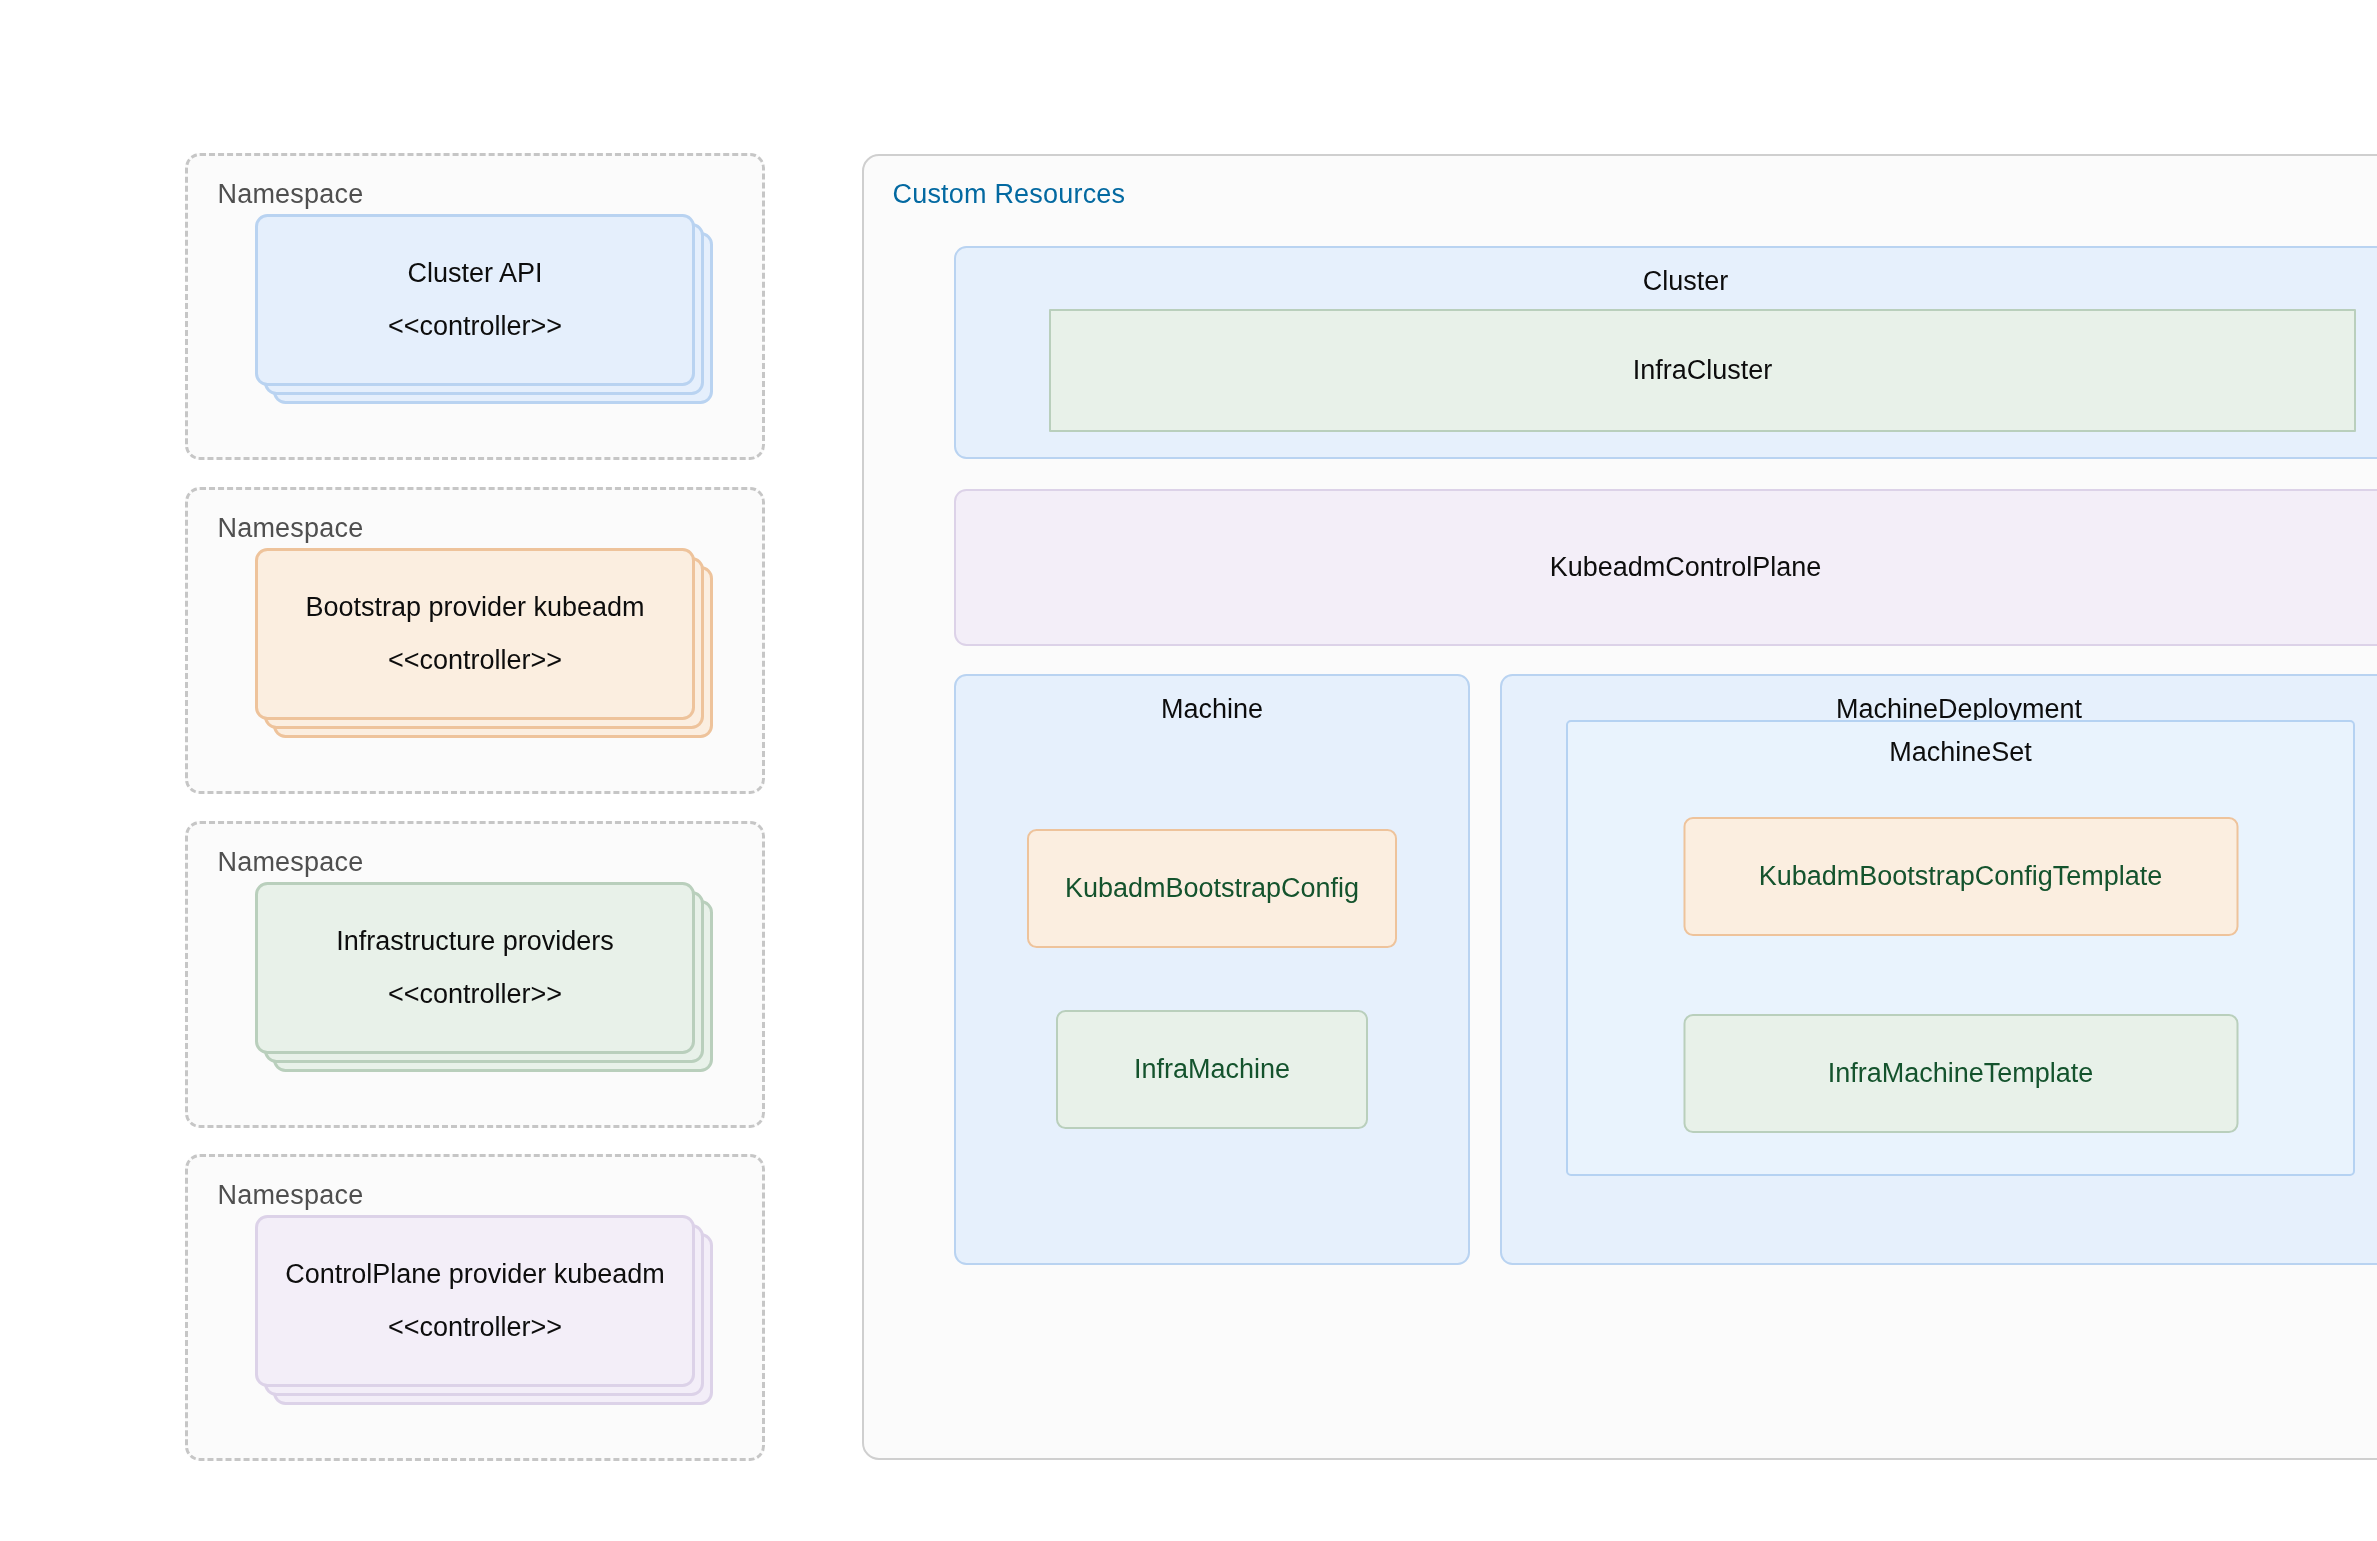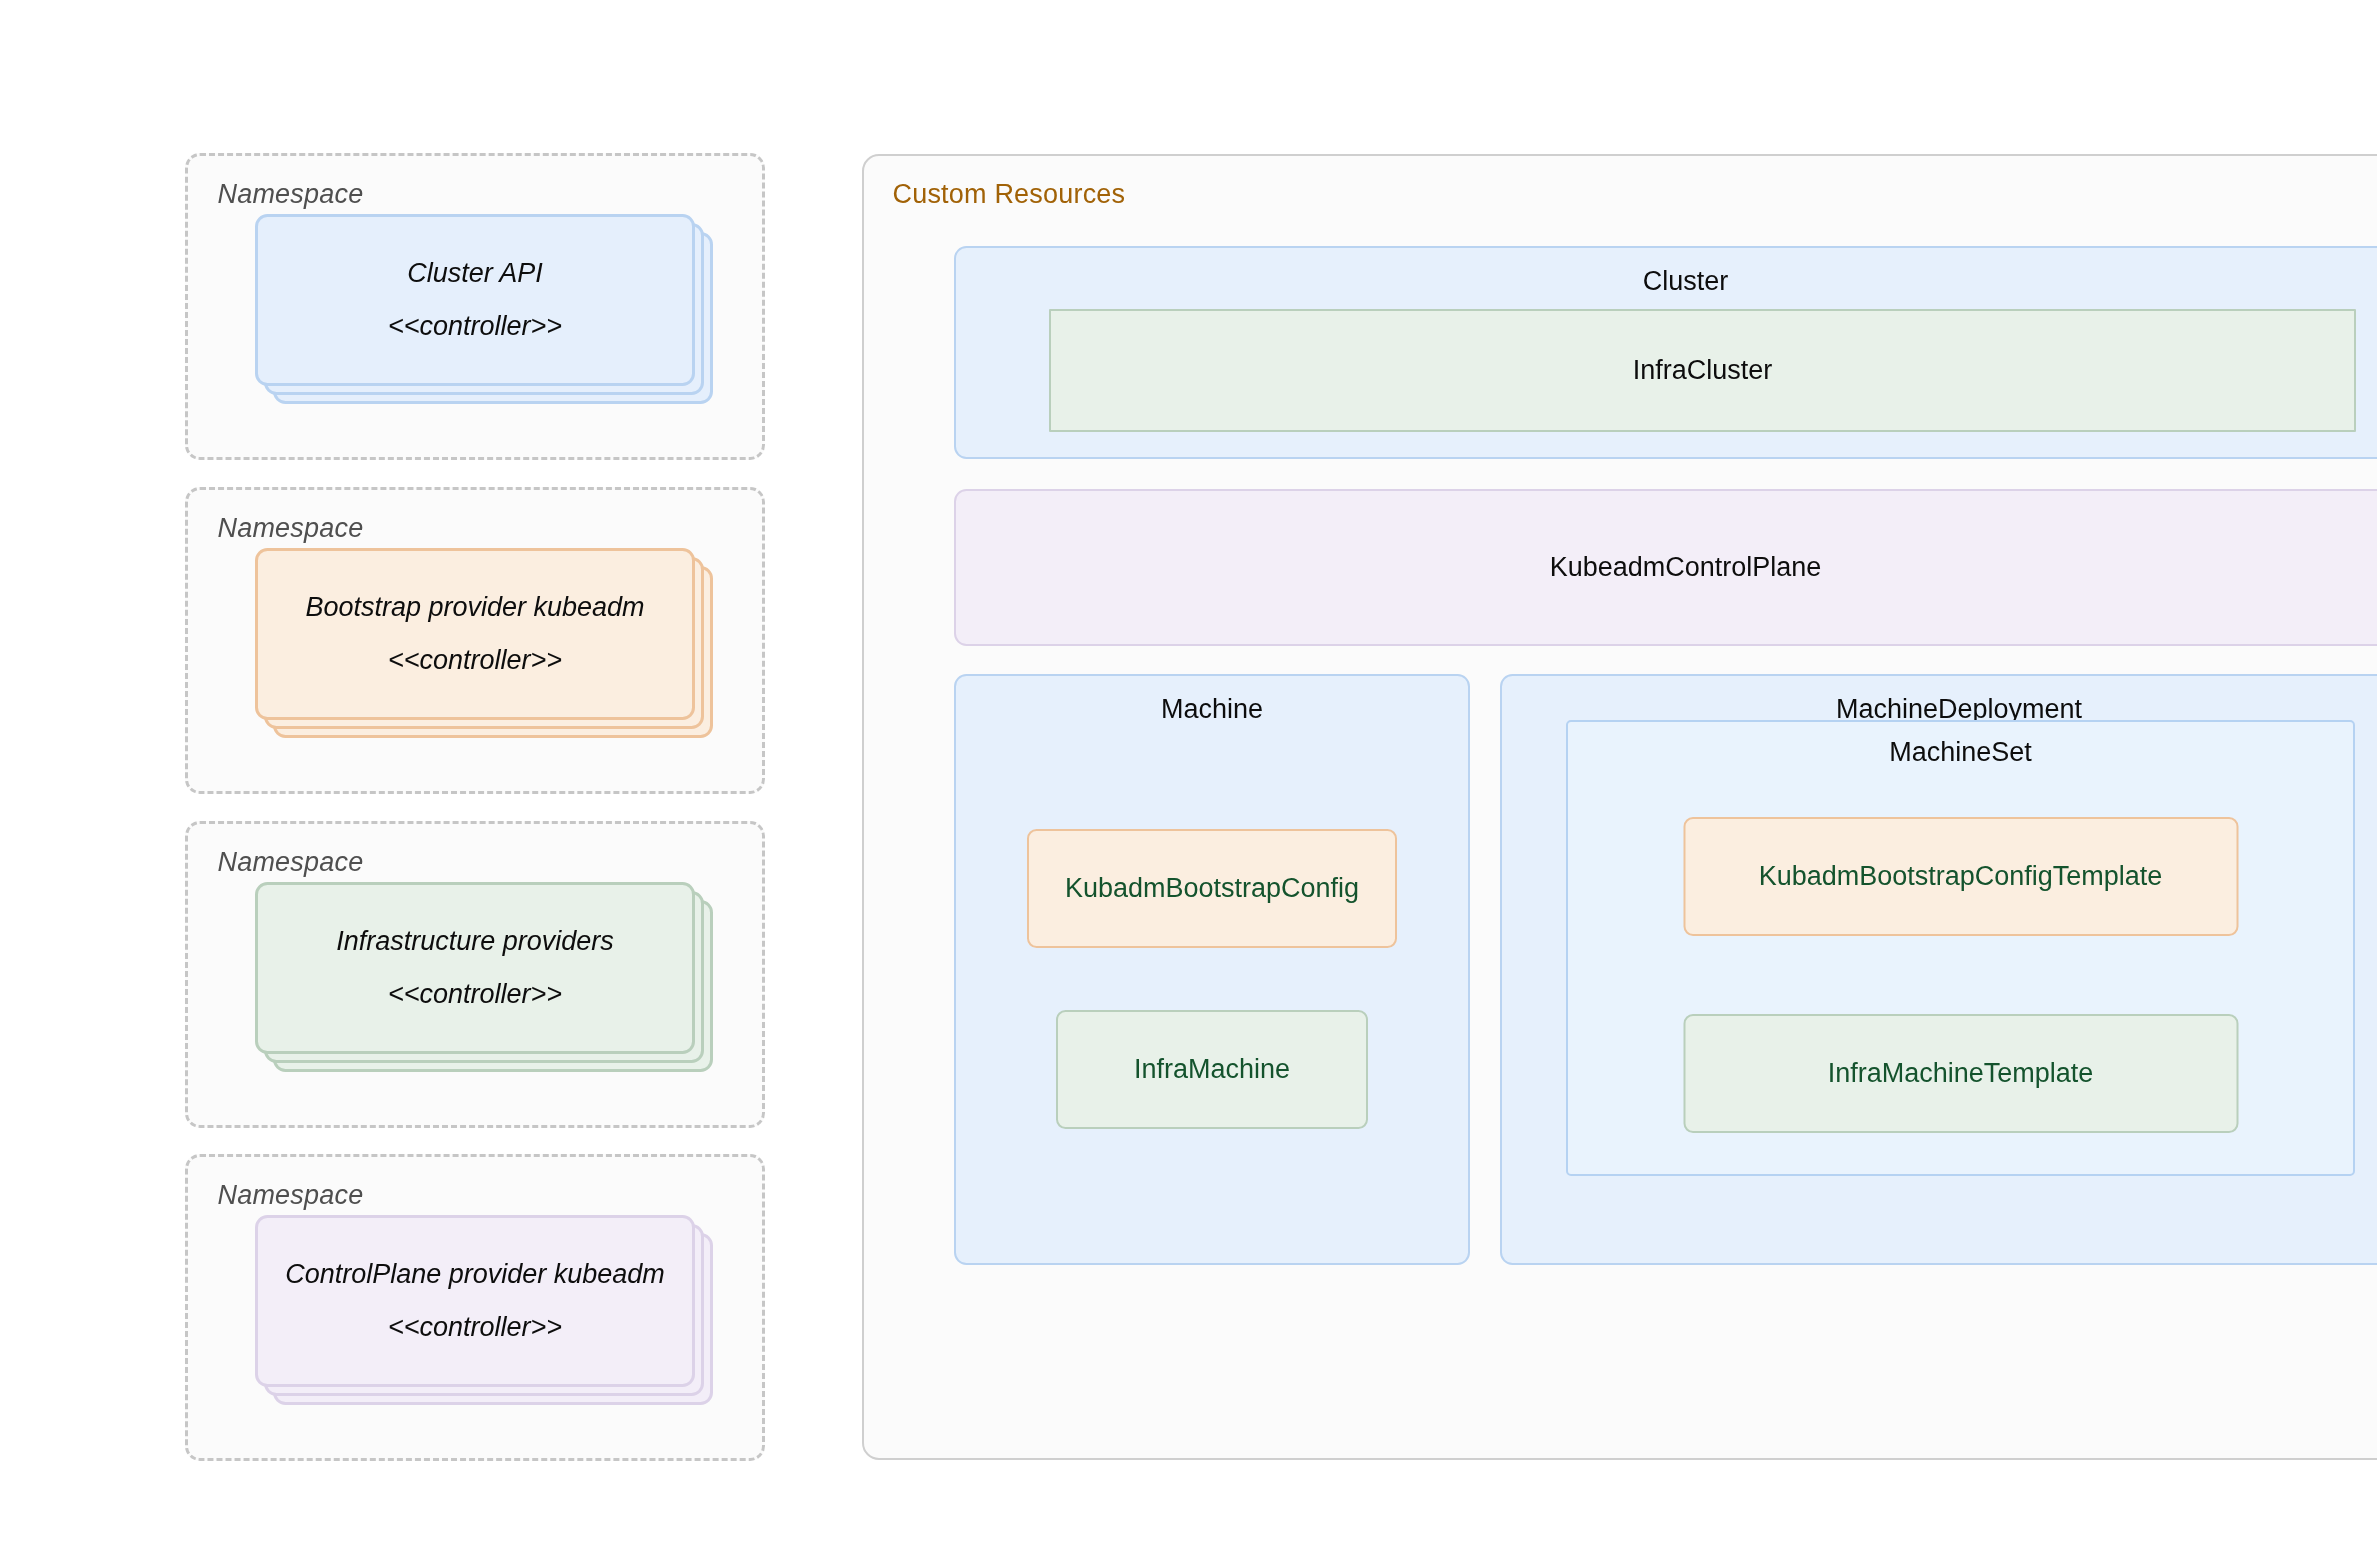--- a/index.html
+++ b/index.html
@@ -12,21 +12,20 @@
   }
   .canvas{position:absolute;inset:0;}
 
   
   .ns{
     position:absolute;left:185px;width:580px;height:307px;
     box-sizing:border-box;
     border:3.3px dashed #c6c6c6;border-radius:15px;
     background:#fbfbfb;
     z-index:0;
-    font-style:italic;
   }
   .ns-1{top:153px}.ns-2{top:487px}.ns-3{top:821px}.ns-4{top:1154px}
   .ns-label{
     position:absolute;left:29.5px;top:23px;
     font-size:27px;color:#4f4f4f;letter-spacing:0.2px;
   }
 
   
   .card{
     position:absolute;left:67px;top:58px;width:440px;height:172px;
@@ -50,21 +49,21 @@
   .c-purple{--bg:#f3eef8;--bc:#dcd2e8;}
 
   
   .panel{
     position:absolute;left:862px;top:154px;width:1671px;height:1306px;
     box-sizing:border-box;
     border:2.9px solid #cfcfcf;border-radius:17px;background:#fbfbfb;
   }
   .panel-label{
     position:absolute;left:28.5px;top:23px;
-    font-size:27px;color:#a16207;letter-spacing:0.2px;
+    font-size:27px;color:#0369a1;letter-spacing:0.2px;
   }
 
   .bigbox{
     position:absolute;box-sizing:border-box;
     border:2.9px solid #b9d3f1;background:#e6f0fc;border-radius:12.4px;
   }
   .bigbox-label{
     position:absolute;top:18px;left:0;right:0;text-align:center;
     font-size:27px;color:#0d0d0d;
   }

